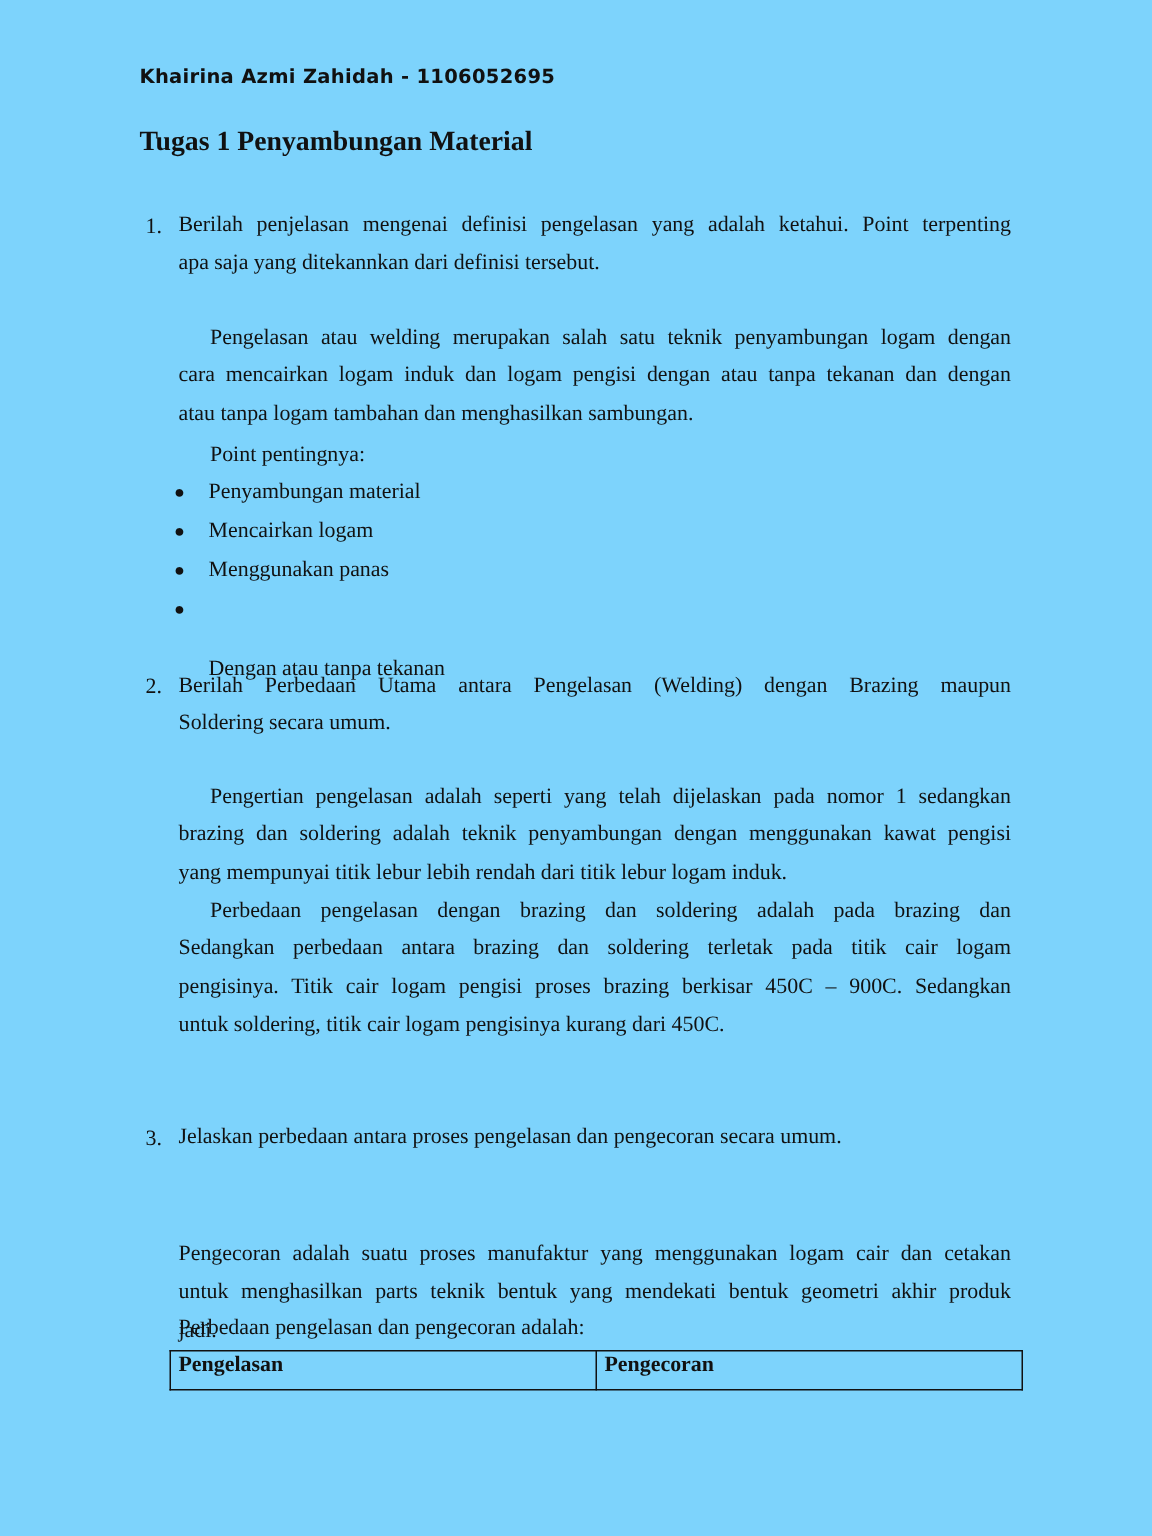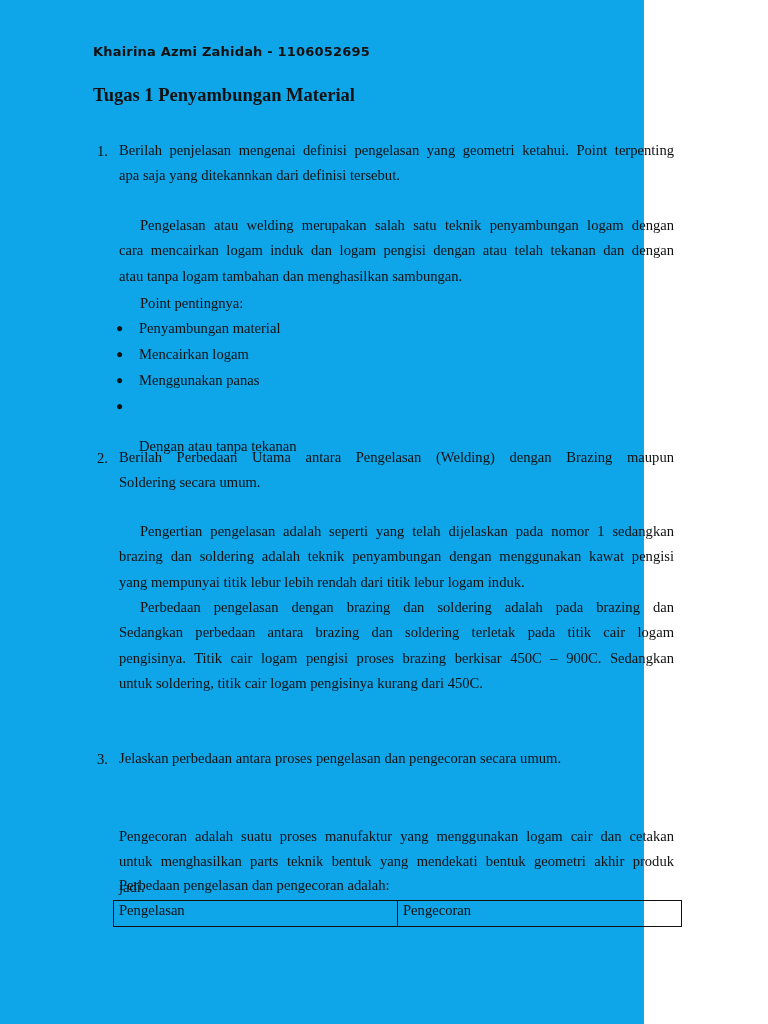--- a/index.html
+++ b/index.html
@@ -10,22 +10,22 @@
     body {
       width: 768px;
       height: 1024px;
       position: relative;
       overflow: hidden;
       color: #111111;
     }
     .page {
       position: absolute;
       left: 0; top: 0;
-      width: 644px; height: 1024px;
-      background: #0ea5e9;
+      width: 768px; height: 1024px;
+      background: #7dd3fc;
     }
     .header-name {
       position: absolute;
       left: 93px;
       top: 44px;
       font-family: "DejaVu Sans", sans-serif;
       font-weight: bold;
       font-size: 13px;
       letter-spacing: 0.2px;
       color: #111;
@@ -84,48 +84,48 @@
       left: 113px;
       top: 900px;
       width: 569px;
       border-collapse: collapse;
       font-family: "Liberation Serif", serif;
       font-size: 14.6px;
       color: #111;
     }
     table.compare th {
       border: 1.4px solid #111;
-      font-weight: normal;
+      font-weight: bold;
       text-align: left;
       vertical-align: top;
       padding: 1px 5px 0 5px;
       height: 24px;
       width: 50%;
       margin-top: 24px;
     }
   </style>
 </head>
 <body>
 
 <div class="page">
 
   <div class="header-name">Khairina Azmi Zahidah - 1106052695</div>
 
   <div class="doc-title">Tugas 1 Penyambungan Material</div>
 
   <div>
     <span class="serif num" style="top:143px;">1.</span>
     <div class="serif just-block" style="top:138px;">
-      <span class="row">Berilah penjelasan mengenai definisi pengelasan yang geometri ketahui. Point terpenting</span>
+      <span class="row">Berilah penjelasan mengenai definisi pengelasan yang adalah ketahui. Point terpenting</span>
       <span class="row last">apa saja yang ditekannkan dari definisi tersebut.</span>
     </div>
 
     <div class="serif just-block" style="top:213px;">
       <span class="row" style="text-indent:21px;">Pengelasan atau welding merupakan salah satu teknik penyambungan logam dengan</span>
-      <span class="row">cara mencairkan logam induk dan logam pengisi dengan atau telah tekanan dan dengan</span>
+      <span class="row">cara mencairkan logam induk dan logam pengisi dengan atau tanpa tekanan dan dengan</span>
       <span class="row last">atau tanpa logam tambahan dan menghasilkan sambungan.</span>
     </div>
 
     <span class="serif line" style="left:140px; top:295px;">Point pentingnya:</span>
 
     <div>
       <div>
         <span class="serif bullet" style="top:321px;">●</span>
         <span class="serif bullet-text" style="top:320px;">Penyambungan material</span>
       </div>

